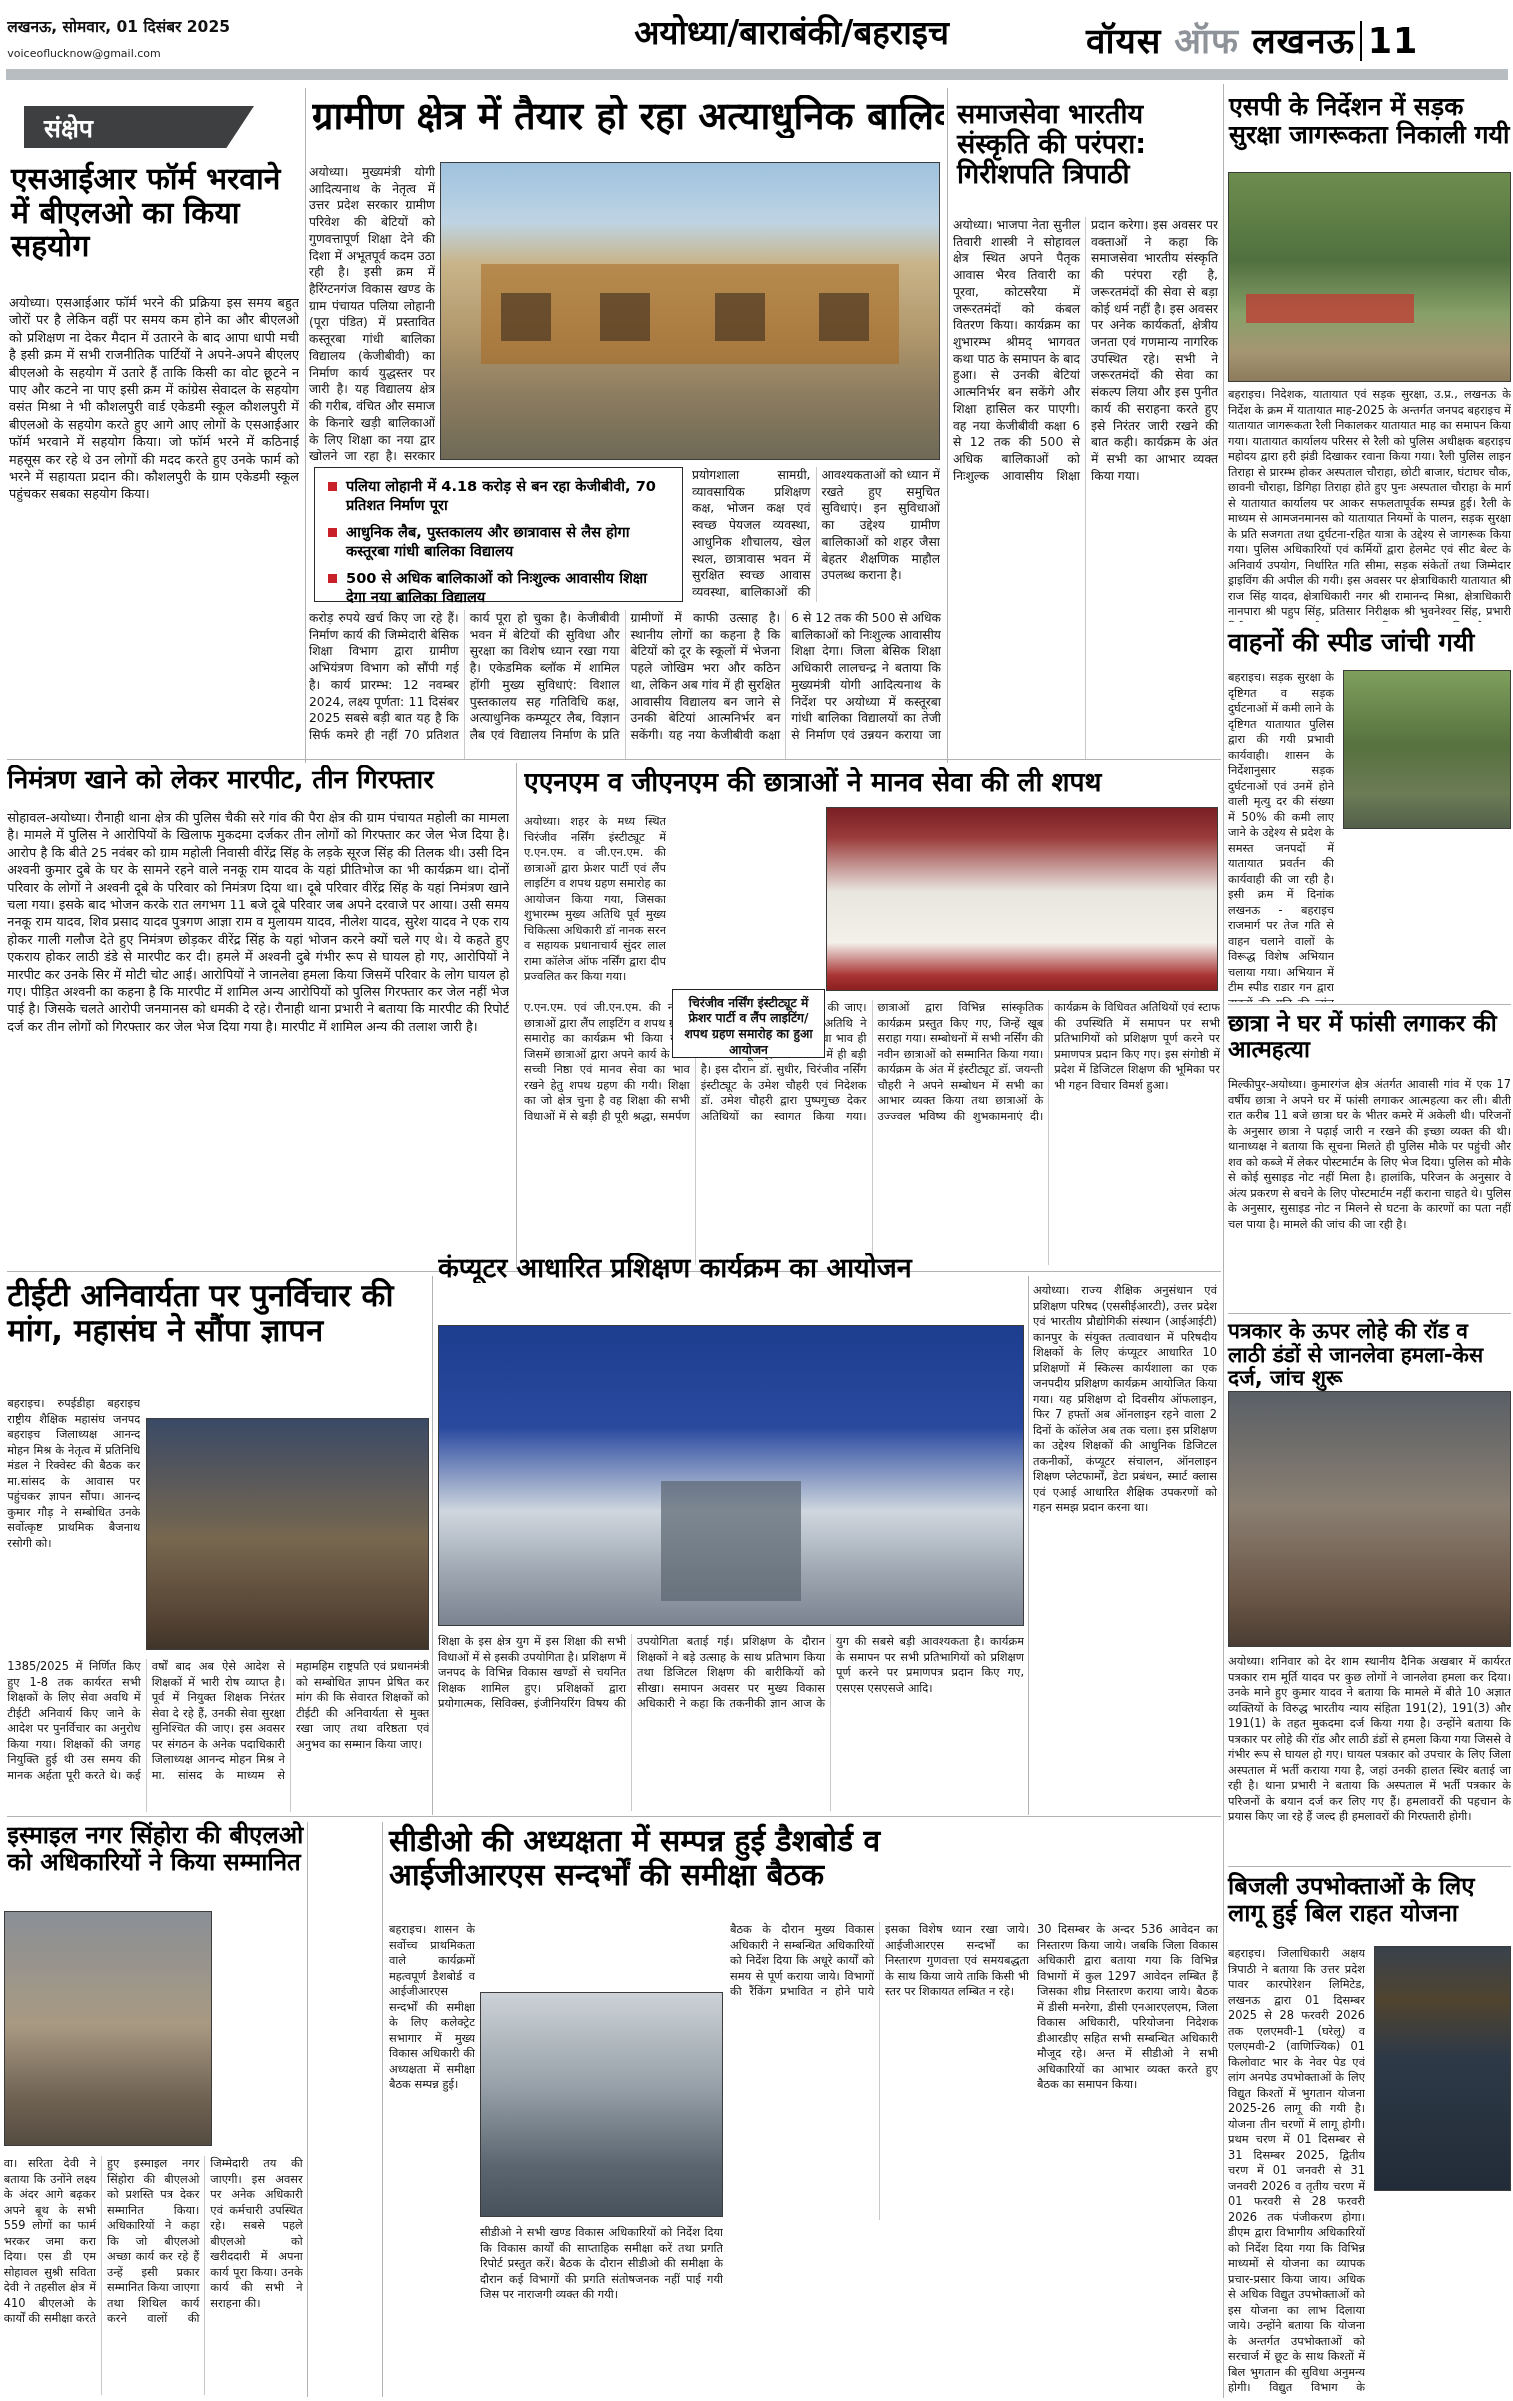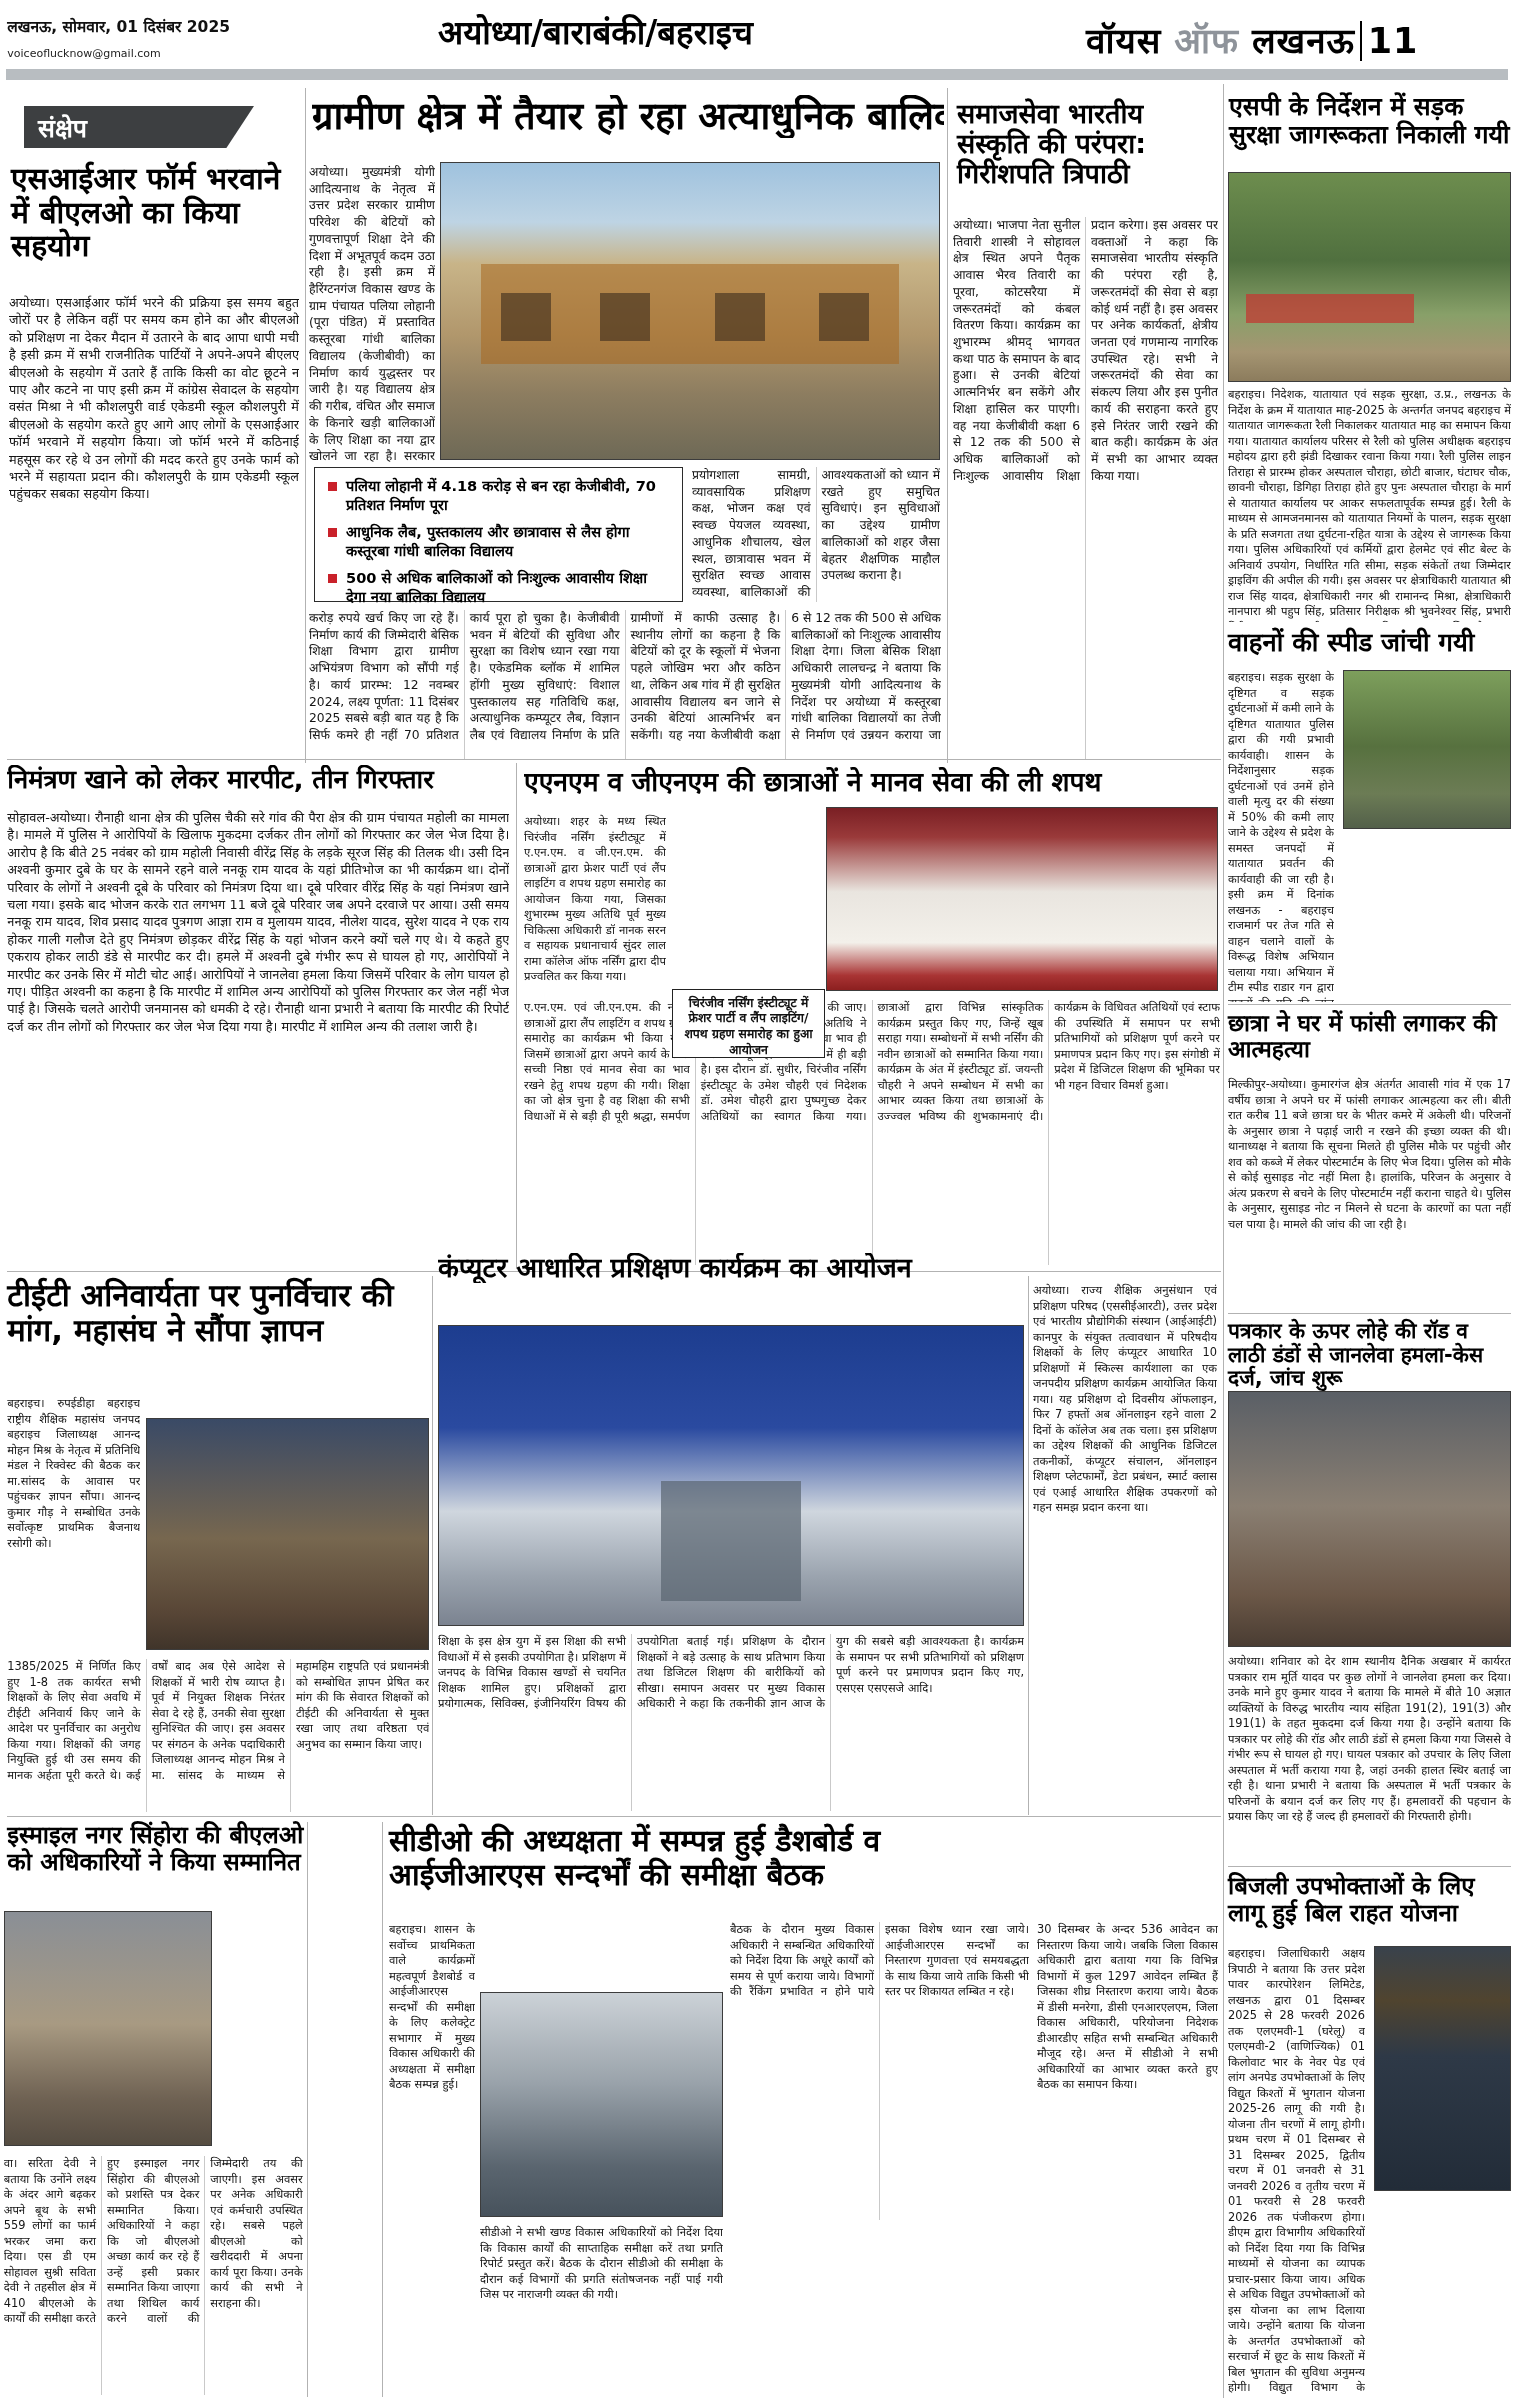--- a/index.html
+++ b/index.html
@@ -10,41 +10,41 @@
   .bt{font-size:12.3px;line-height:1.36;text-align:justify;overflow:hidden;color:#141414;}
   .sm{font-size:11.4px;}
   .c2{column-count:2;column-gap:11px;column-rule:0.9px solid #c9c9c9;}
   .c3{column-count:3;column-gap:11px;column-rule:0.9px solid #c9c9c9;}
   .c4{column-count:4;column-gap:11px;column-rule:0.9px solid #c9c9c9;}
   .photo{border:0.9px solid #3c3c3c;}
   .vr{width:0.9px;background:#b2b2b2;}
   .hr{height:0.9px;background:#b2b2b2;}
   .graybar{background:#b8bdc1;}
   .badge{background:#3d3f41;color:#fff;font-weight:bold;font-size:25px;
-         display:flex;align-items:center;padding:0 14px;
+         display:flex;align-items:center;padding:0 20px;
          clip-path:polygon(0 0,100% 0,88% 100%,0 100%);}
   .bulletbox{border:1.8px solid #2b2b2b;padding:9px 11px 1.8px;background:#fff;}
   .bullet{position:relative;padding-left:20px;font-weight:bold;font-size:14.6px;
           line-height:1.3;margin-bottom:8.2px;color:#000;}
   .bullet:before{content:"";position:absolute;left:1.8px;top:4.6px;width:9px;height:9px;background:#c9212a;}
   .boxnote{border:1.8px solid #222;background:#fff;font-weight:bold;font-size:12.3px;
            line-height:1.3;padding:5.5px 7.3px;text-align:center;}
   .masthead{font-weight:bold;font-size:35px;letter-spacing:0.9px;white-space:nowrap;color:#000;}
   .masthead .lite{color:#8e939a;}
   .pgno{border-left:2.7px solid #000;padding-left:5.5px;margin-left:5.5px;}
   .floatR{float:right;margin:0 0 5.5px 9px;}
 </style>
 </head>
 <body>
 
 <div class="page">
 
   <div class="abs" style="left:7.3px;top:14.6px;width:292px;font-weight:bold;font-size:15.5px;">लखनऊ, सोमवार, 01 दिसंबर 2025</div>
   <div class="abs" style="left:7.3px;top:47px;width:292px;font-size:11px;color:#222;">voiceoflucknow@gmail.com</div>
-  <div class="abs hl" style="left:438px;top:14.6px;width:511px;font-size:33px;text-align:left;">अयोध्या/बाराबंकी/बहराइच</div>
+  <div class="abs hl" style="left:438px;top:14.6px;width:511px;font-size:33px;text-align:right;">अयोध्या/बाराबंकी/बहराइच</div>
   <div class="abs masthead" style="left:1086px;top:16.4px;">
     <span>वॉयस</span>
     <span class="lite">ऑफ</span>
     <span>लखनऊ</span><span class="pgno">11</span>
   </div>
 
   <div class="abs graybar" style="left:5.5px;top:69px;width:1502px;height:11px;"></div>
 
   <div class="abs badge" style="left:24px;top:106px;width:230px;height:42px;">संक्षेप</div>
   <div class="abs hl" style="left:11px;top:162px;width:288px;font-size:30px;">एसआईआर फॉर्म भरवाने में बीएलओ का किया सहयोग</div>

